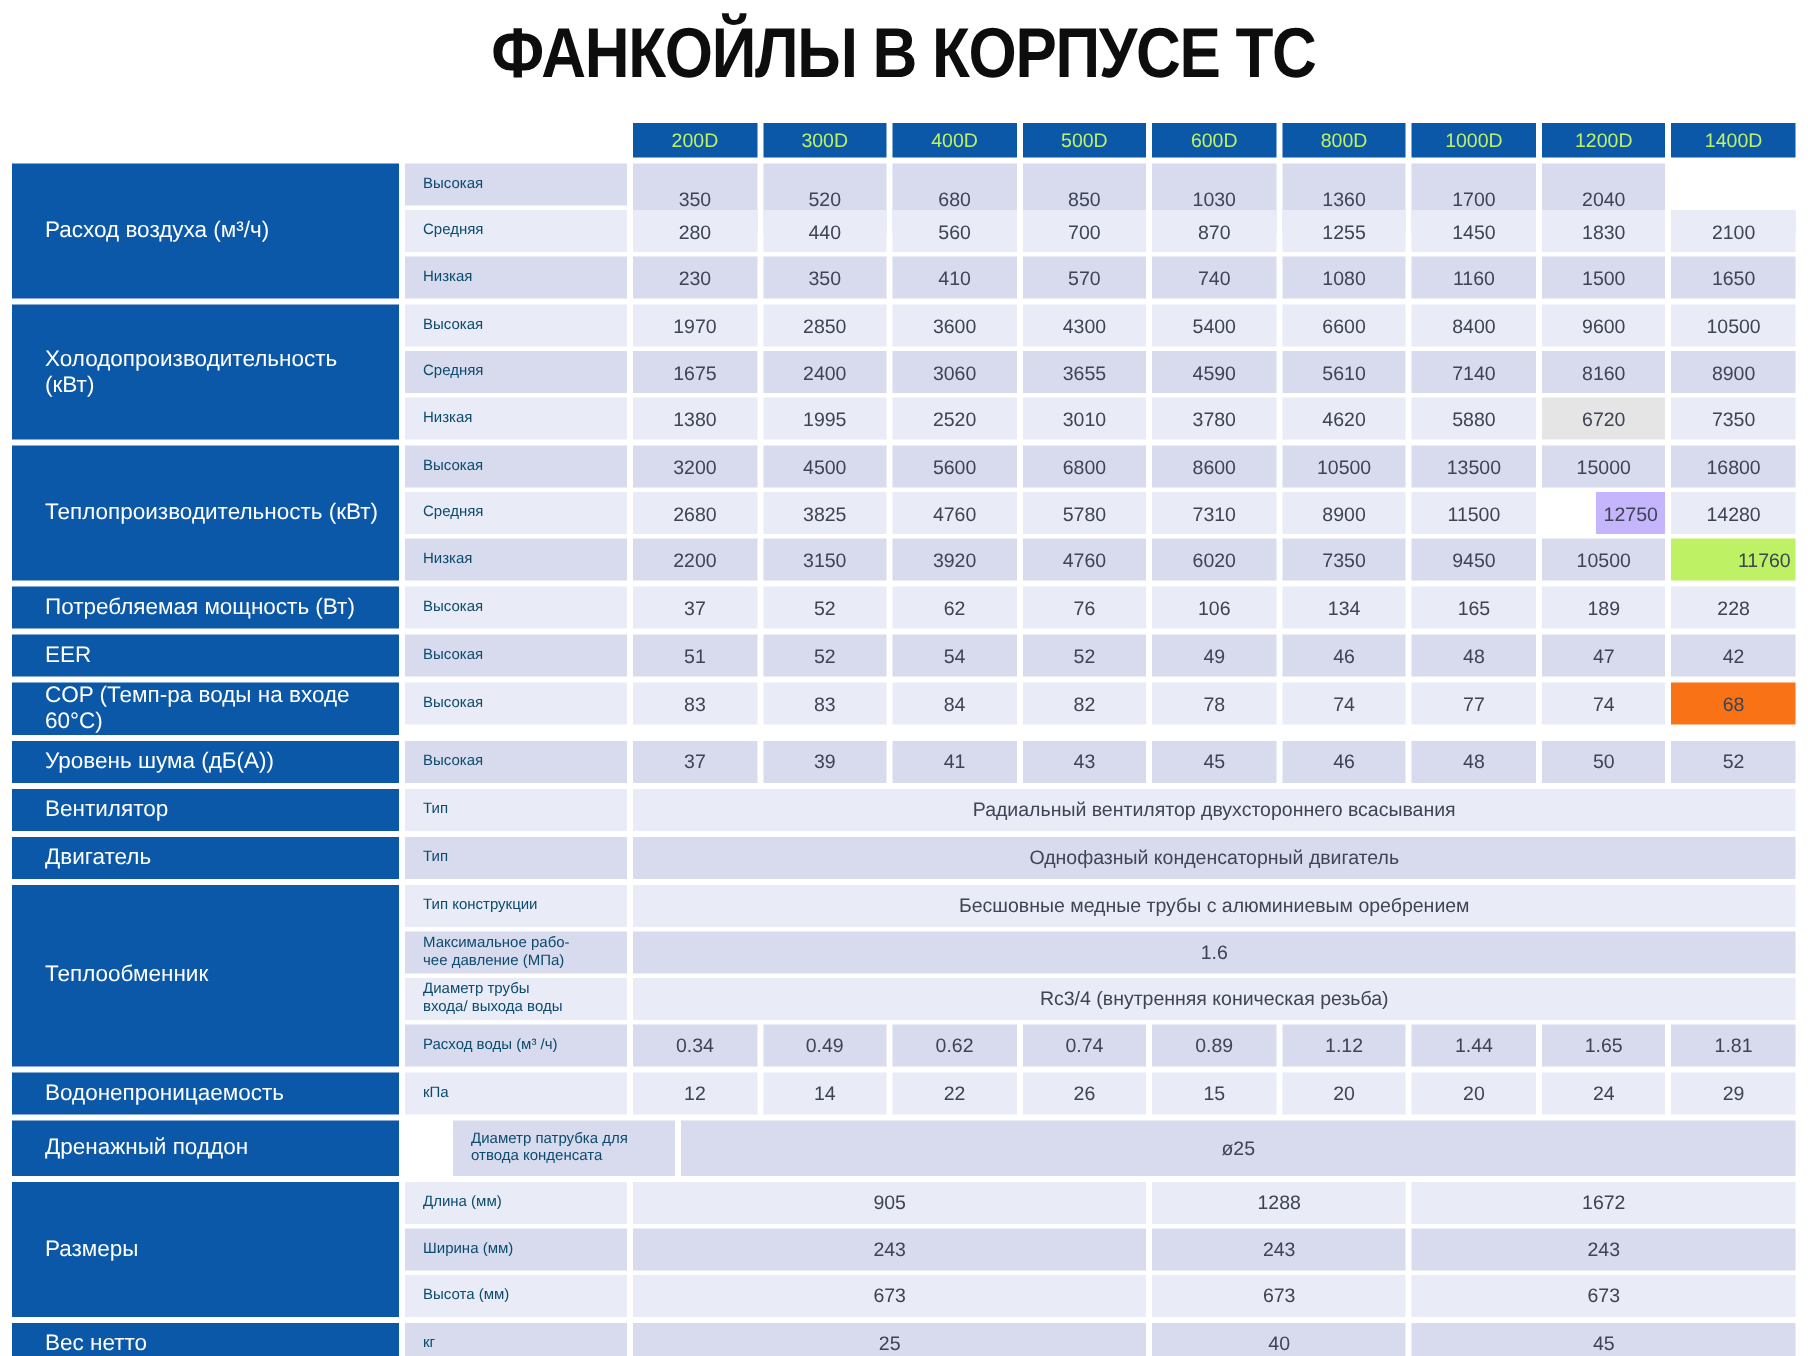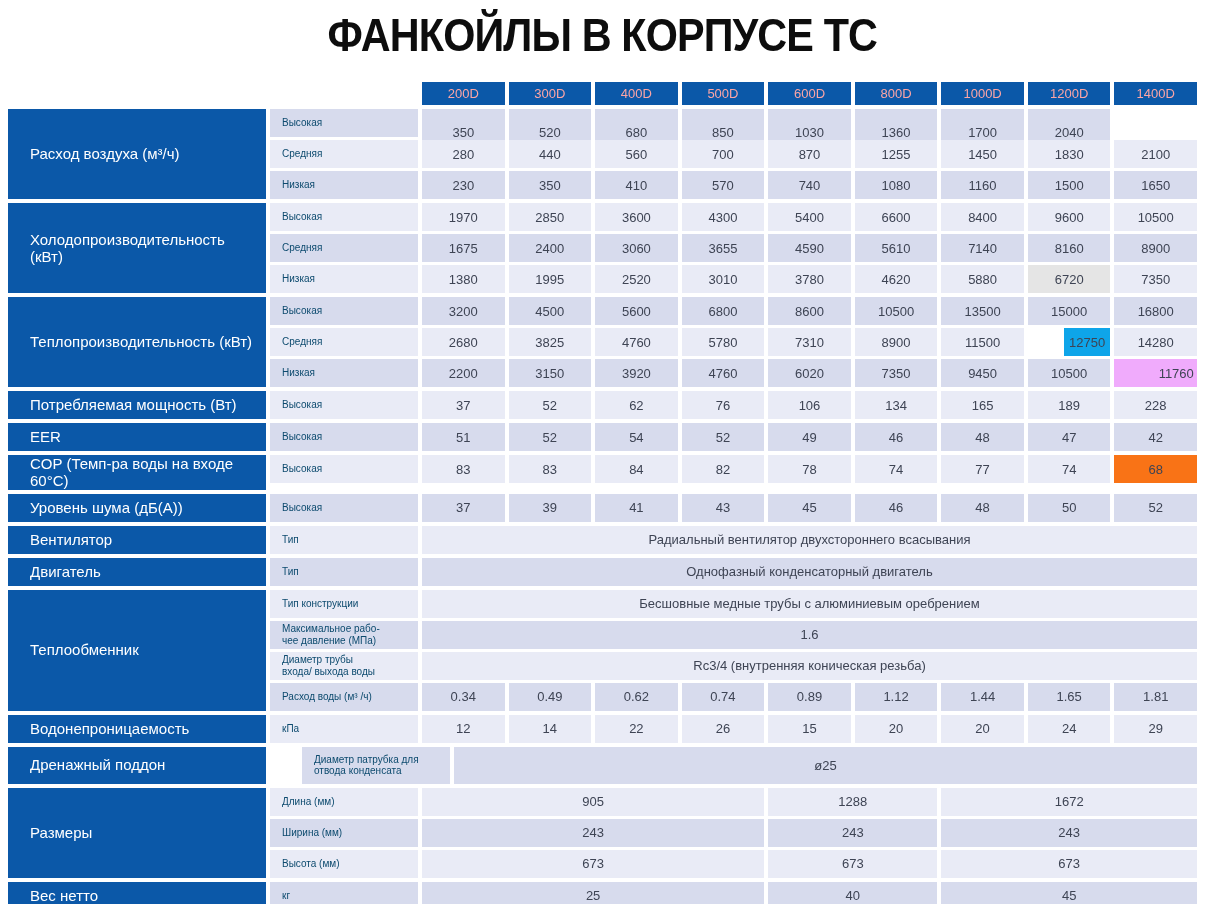--- a/index.html
+++ b/index.html
@@ -19,21 +19,21 @@
 
   .header-row { display:flex; gap:4px; height:23px; margin-bottom:4px; }
   .header-label {
     flex:0 0 410px; box-sizing:border-box;
     display:flex; align-items:center; padding-left:22px;
     color:#fff; font-size:14px;
   }
   .header-cells { flex:1; display:grid; grid-template-columns:repeat(9,1fr); gap:4px; }
   .header-cell {
     display:flex; align-items:center; justify-content:center;
-    color:#fca5a5; font-size:13px;
+    color:#bef264; font-size:13px;
   }
 
   .section { display:flex; gap:4px; margin-bottom:4px; }
   .sec-label {
     flex:0 0 258px; box-sizing:border-box;
     display:flex; align-items:center; padding-left:22px; padding-right:6px;
     color:#ffffff; font-size:15px; line-height:1.15;
   }
   .rows { flex:1; display:flex; flex-direction:column; gap:3px; }
   .row { display:flex; gap:4px; height:28px; }
@@ -184,36 +184,36 @@
           <div class="row">
             <div class="sublabel" style="background: rgb(233, 235, 246);">Средняя</div>
             <div class="cells">
               <div class="cell" style="background: rgb(233, 235, 246);">2680</div>
               <div class="cell" style="background: rgb(233, 235, 246);">3825</div>
               <div class="cell" style="background: rgb(233, 235, 246);">4760</div>
               <div class="cell" style="background: rgb(233, 235, 246);">5780</div>
               <div class="cell" style="background: rgb(233, 235, 246);">7310</div>
               <div class="cell" style="background: rgb(233, 235, 246);">8900</div>
               <div class="cell" style="background: rgb(233, 235, 246);">11500</div>
-              <div class="cell" style="background: #0ea5e9; margin-left: 36px;">12750</div>
+              <div class="cell" style="background: #c4b5fd; margin-left: 36px;">12750</div>
               <div class="cell" style="background: rgb(233, 235, 246);">14280</div>
             </div>
           </div>
           <div class="row">
             <div class="sublabel" style="background: rgb(215, 219, 237);">Низкая</div>
             <div class="cells">
               <div class="cell" style="background: rgb(215, 219, 237);">2200</div>
               <div class="cell" style="background: rgb(215, 219, 237);">3150</div>
               <div class="cell" style="background: rgb(215, 219, 237);">3920</div>
               <div class="cell" style="background: rgb(215, 219, 237);">4760</div>
               <div class="cell" style="background: rgb(215, 219, 237);">6020</div>
               <div class="cell" style="background: rgb(215, 219, 237);">7350</div>
               <div class="cell" style="background: rgb(215, 219, 237);">9450</div>
               <div class="cell" style="background: rgb(215, 219, 237);">10500</div>
-              <div class="cell" style="background: #f0abfc; padding-left: 41px;">11760</div>
+              <div class="cell" style="background: #bef264; padding-left: 41px;">11760</div>
             </div>
           </div>
         </div>
       </div>
       <div class="section">
         <div class="sec-label" style="background: rgb(11, 88, 168);">Потребляемая мощность (Вт)</div>
         <div class="rows">
           <div class="row">
             <div class="sublabel" style="background: rgb(233, 235, 246);">Высокая</div>
             <div class="cells">

